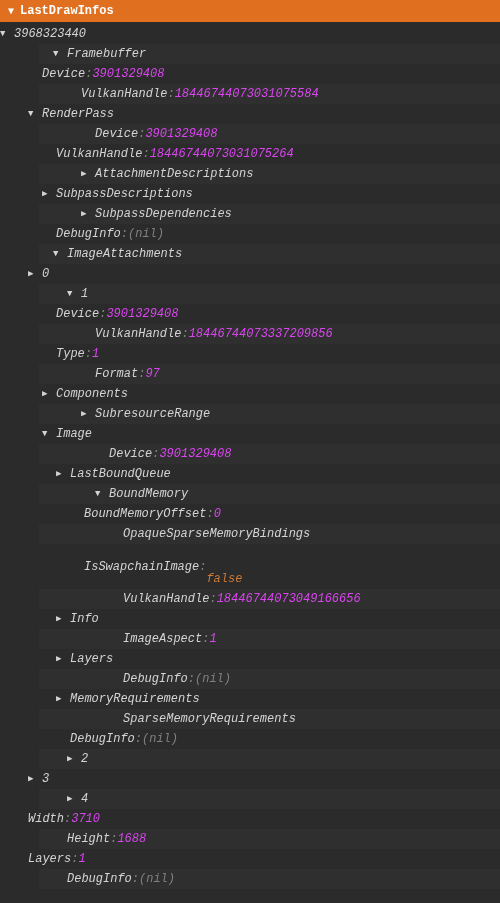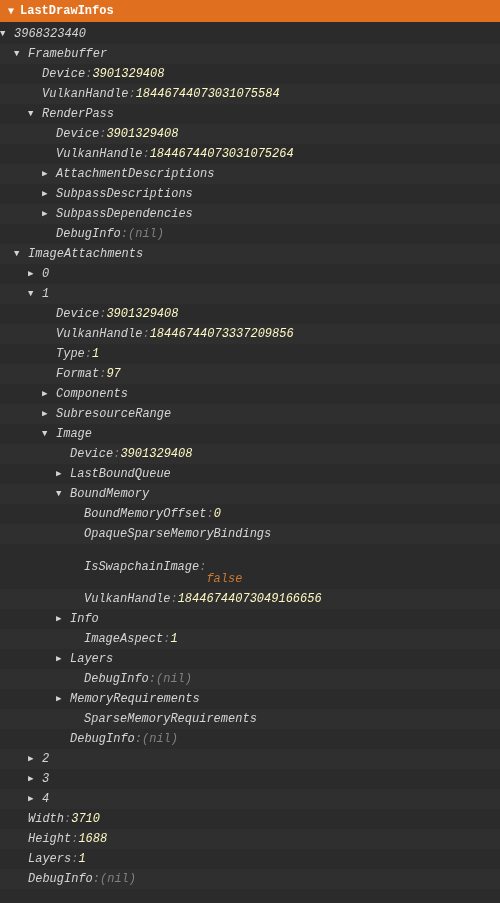--- a/index.html
+++ b/index.html
@@ -52,34 +52,35 @@
       font-size: 9px;
       cursor: pointer;
     }
     .arrow-down::before { content: '▼'; }
     .arrow-right::before { content: '▶'; }
     .arrow-empty { visibility: hidden; }
     .key {
       color: #d4d4d4;
     }
     .value-num {
-      color: #fef9c3;
+      color: #d946ef;
     }
     .value-kw {
       color: #cc7832;
       margin-top: 25px;
     }
     .value-nil {
       color: #808080;
     }
     .separator {
       color: #808080;
     }
     .row-alt {
       background: #2f2f2f;
+      margin-left: 39px;
     }
   </style>
 </head>
 <body>
 
 <div class="title-bar">
   <span class="title-arrow">▼</span>
   <span>LastDrawInfos</span>
 </div>
 

